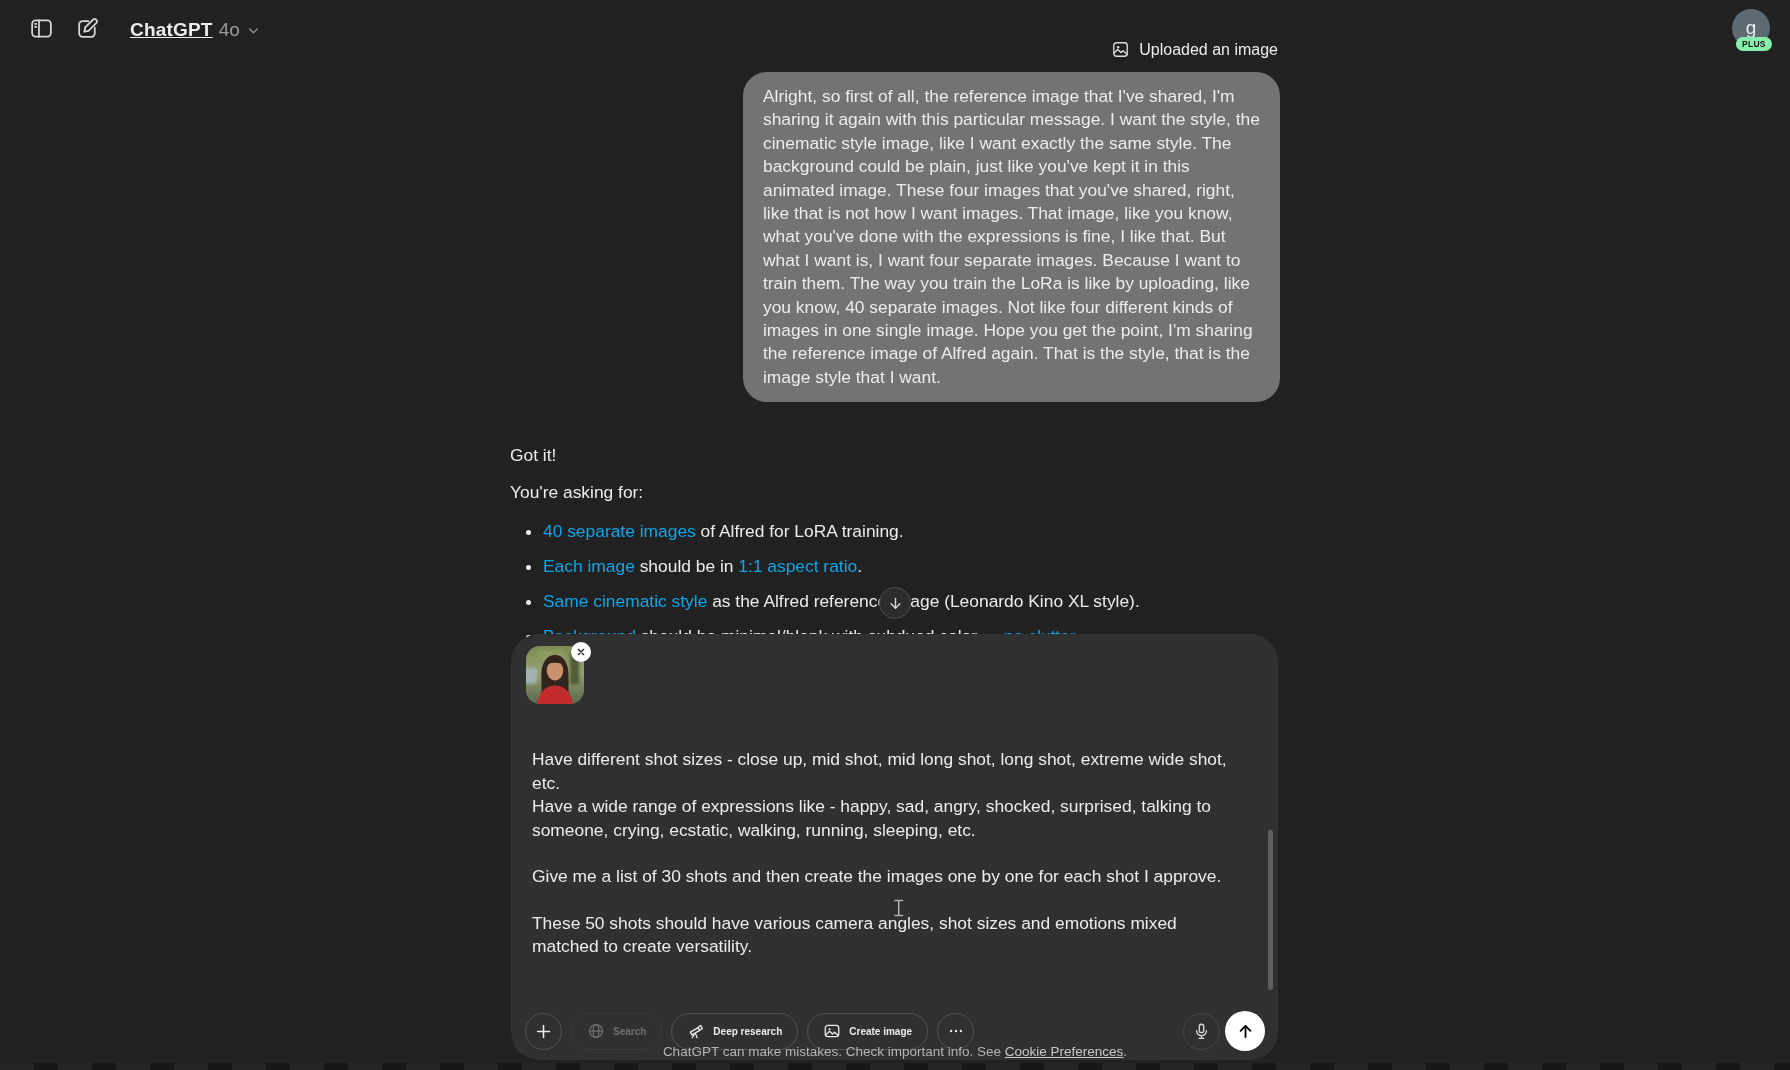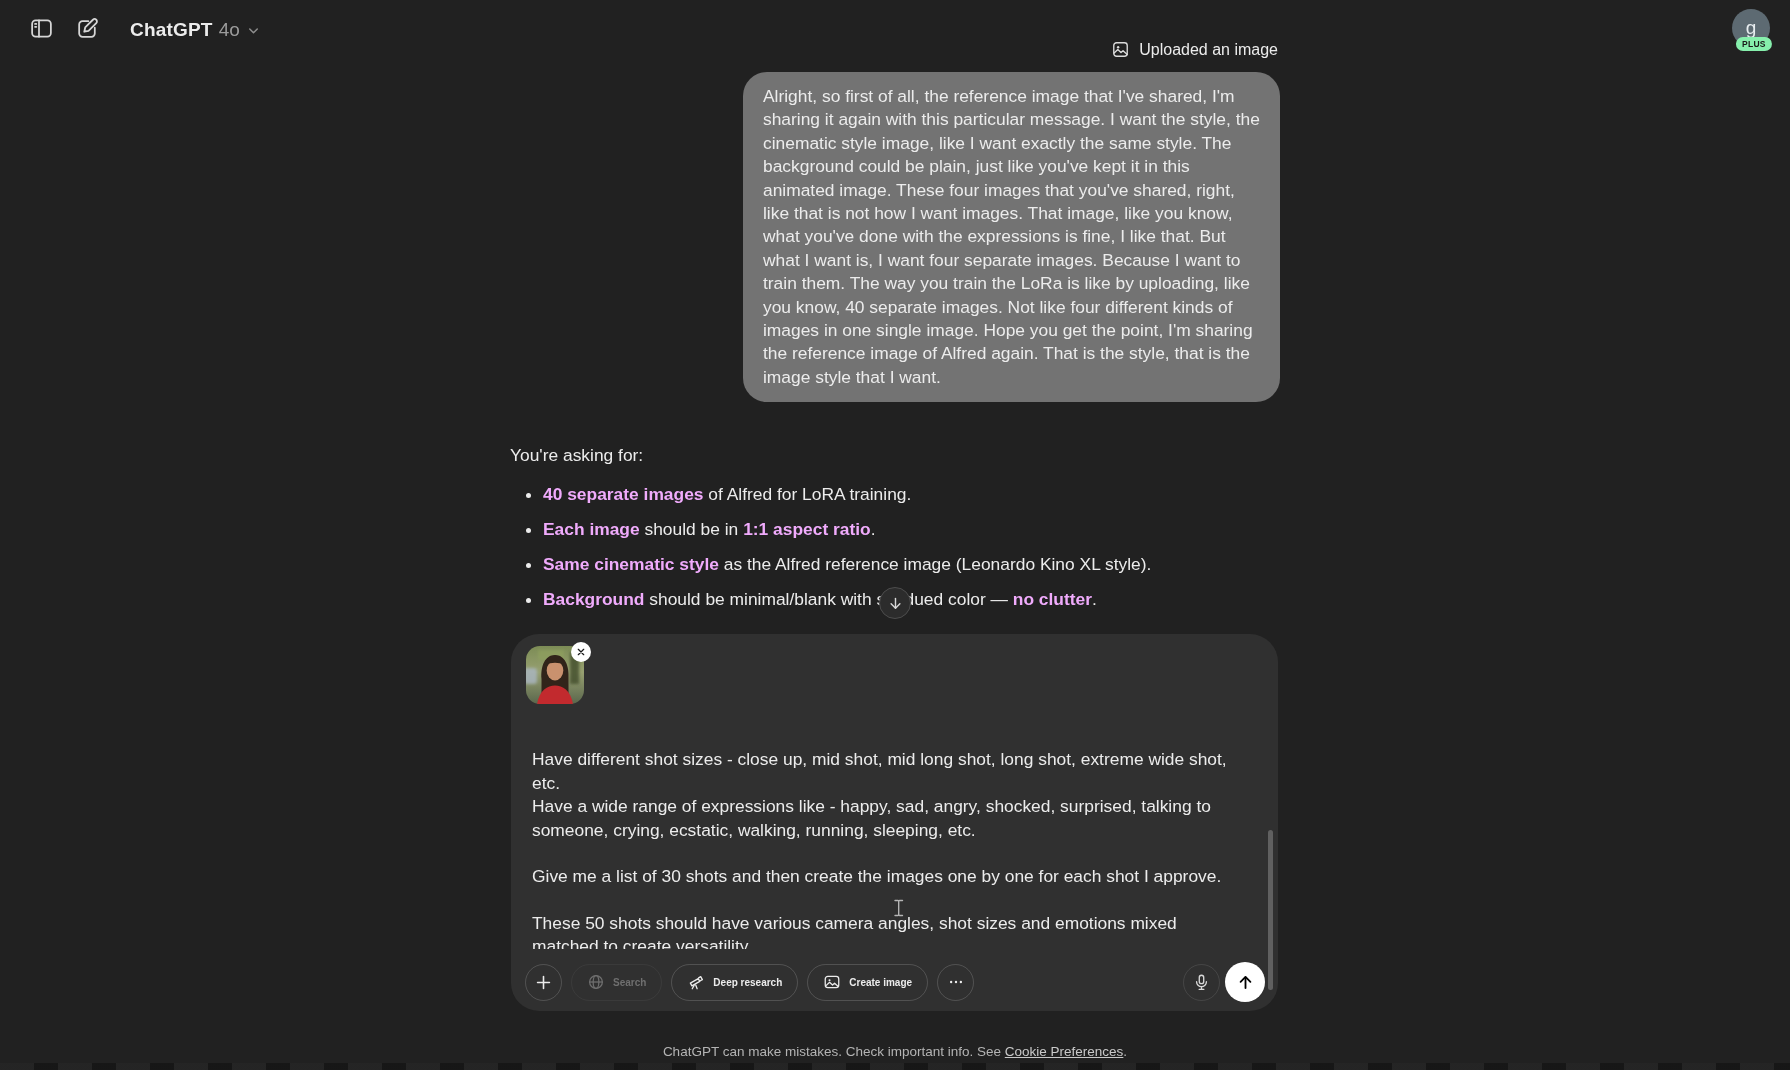--- a/index.html
+++ b/index.html
@@ -5,45 +5,45 @@
   html,body{margin:0;padding:0;background:#0e0e0e;}
   .screen{
     position:relative;width:1790px;height:1070px;background:#212121;overflow:hidden;
     font-family:"Liberation Sans",sans-serif;color:#ececec;
   }
   
   .top-bar{position:absolute;top:0;left:0;right:0;height:60px;display:flex;align-items:center;padding-left:22px;box-sizing:border-box;}
   .icon-btn{width:38px;height:38px;border:none;background:transparent;border-radius:10px;display:flex;align-items:center;justify-content:center;cursor:pointer;padding:0;}
   .icon-btn + .icon-btn{margin-left:8px;}
   .model-switcher{display:flex;align-items:center;gap:6px;margin-left:14px;padding:6px 10px;border-radius:10px;cursor:pointer;}
-  .app-name{font-size:19px;font-weight:700;color:#ececec;letter-spacing:.2px;}
+  .app-name{font-size:19px;font-weight:700;color:#ececec;letter-spacing:.2px;text-decoration:underline;}
   .model-name{font-size:19px;font-weight:400;color:#9b9b9b;}
   .account{position:absolute;top:9px;right:20px;width:38px;height:38px;cursor:pointer;}
   .avatar{width:38px;height:38px;border-radius:50%;background:#5d6a72;display:flex;align-items:center;justify-content:center;font-size:19px;color:#e8edf0;}
   .plus-badge{position:absolute;left:50%;transform:translateX(-42%);bottom:-4px;background:#86efac;color:#1a1a1a;font-size:8.5px;font-weight:700;padding:2px 6px;border-radius:8px;letter-spacing:.3px;}
   
   .chat-col{position:absolute;left:50%;margin-left:-385px;width:770px;top:0;height:100%;}
   .upload-notice{position:absolute;top:40px;right:2px;display:flex;align-items:center;gap:9px;font-size:16px;color:#ececec;}
   .user-bubble{
     position:absolute;top:72px;right:0;width:537px;box-sizing:border-box;
     background:#737373;border-radius:24px;padding:13px 20px;
     font-size:17.4px;line-height:23.4px;color:#ececec;
   }
   .assistant{position:absolute;top:443px;left:0;right:0;font-size:17.4px;line-height:24px;color:#ececec;}
   .assistant p{margin:0;}
   .assistant .got-it{margin-bottom:13px;}
   .assistant .asking{margin-bottom:15px;}
   .assistant ul{margin:0;padding:0 0 0 33px;}
   .assistant li{margin-bottom:11px;}
-  .assistant strong{font-weight:700;color:#f0abfc;}
+  .assistant strong{font-weight:400;color:#0ea5e9;}
   
   .scroll-down{position:absolute;left:879px;top:587px;width:32px;height:32px;border-radius:50%;
     background:#2c2c2c;border:1px solid #4d4d4d;display:flex;align-items:center;justify-content:center;cursor:pointer;z-index:5;padding:0;}
   
-  .composer{position:absolute;left:50%;margin-left:-384px;top:634px;width:767px;height:377px;
+  .composer{position:absolute;left:50%;margin-left:-384px;top:634px;width:767px;height:426px;
     background:#303030;border-radius:28px;z-index:10;box-sizing:border-box;}
   .attachment{position:absolute;left:15px;top:12px;width:58px;height:58px;border-radius:14px;cursor:pointer;}
   .attachment svg.thumb{width:58px;height:58px;border-radius:14px;display:block;}
   .remove-attachment{position:absolute;top:-4px;right:-7px;width:20px;height:20px;border-radius:50%;
     background:#fff;border:none;display:flex;align-items:center;justify-content:center;cursor:pointer;padding:0;}
   .composer-text{position:absolute;left:21px;right:30px;top:114px;bottom:62px;overflow:hidden;
     font-size:17.4px;line-height:23.5px;color:#ececec;cursor:text;}
   .composer-text p{margin:0 0 23px;white-space:pre-line;}
   .composer-scrollbar{position:absolute;right:5px;top:196px;width:5px;height:160px;border-radius:3px;background:#606060;cursor:pointer;}
   .composer-toolbar{position:absolute;left:14px;right:13px;bottom:10px;height:38px;display:flex;align-items:center;gap:9px;}
@@ -116,20 +116,21 @@
         </svg>
       </span>
       <span>Uploaded an image</span>
     </div>
 
     <div class="user-bubble">
       <span>Alright, so first of all, the reference image that I've shared, I'm sharing it again with this particular message. I want the style, the cinematic style image, like I want exactly the same style. The background could be plain, just like you've kept it in this animated image. These four images that you've shared, right, like that is not how I want images. That image, like you know, what you've done with the expressions is fine, I like that. But what I want is, I want four separate images. Because I want to train them. The way you train the LoRa is like by uploading, like you know, 40 separate images. Not like four different kinds of images in one single image. Hope you get the point, I'm sharing the reference image of Alfred again. That is the style, that is the image style that I want.</span>
     </div>
 
     <div class="assistant">
+      <p class="got-it">Got it!</p>
       <p class="asking">You're asking for:</p>
       <ul>
           <li><strong>40 separate images</strong><span> of Alfred for LoRA training.</span></li>
           <li><strong>Each image</strong><span> should be in </span><strong>1:1 aspect ratio</strong><span>.</span></li>
           <li><strong>Same cinematic style</strong><span> as the Alfred reference image (Leonardo Kino XL style).</span></li>
           <li><strong>Background</strong><span> should be minimal/blank with subdued color — </span><strong>no clutter</strong><span>.</span></li>
         </ul>
     </div>
   </main>
 

